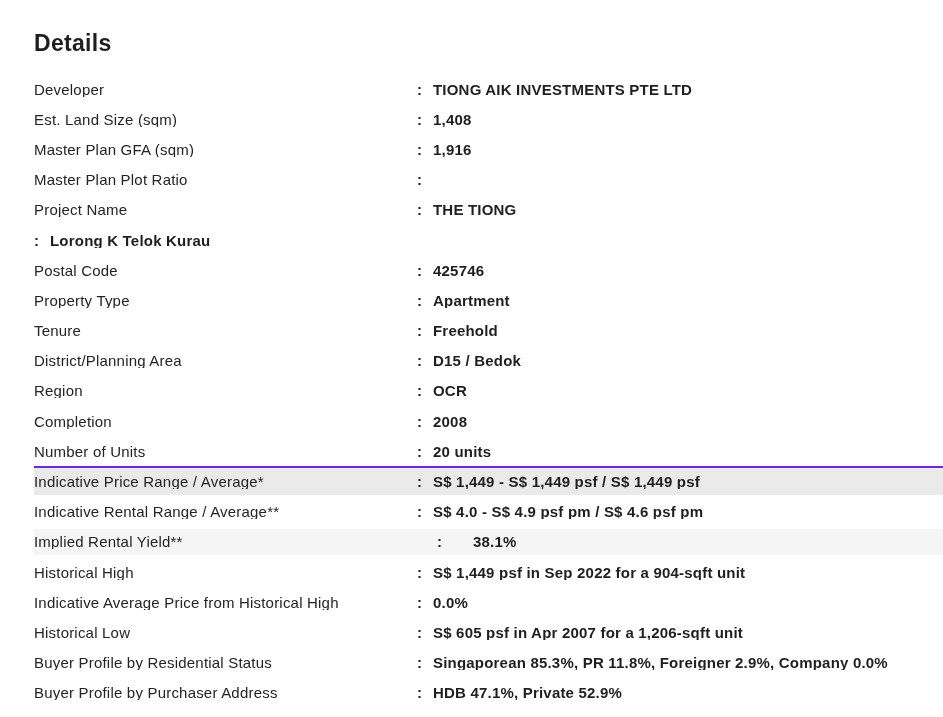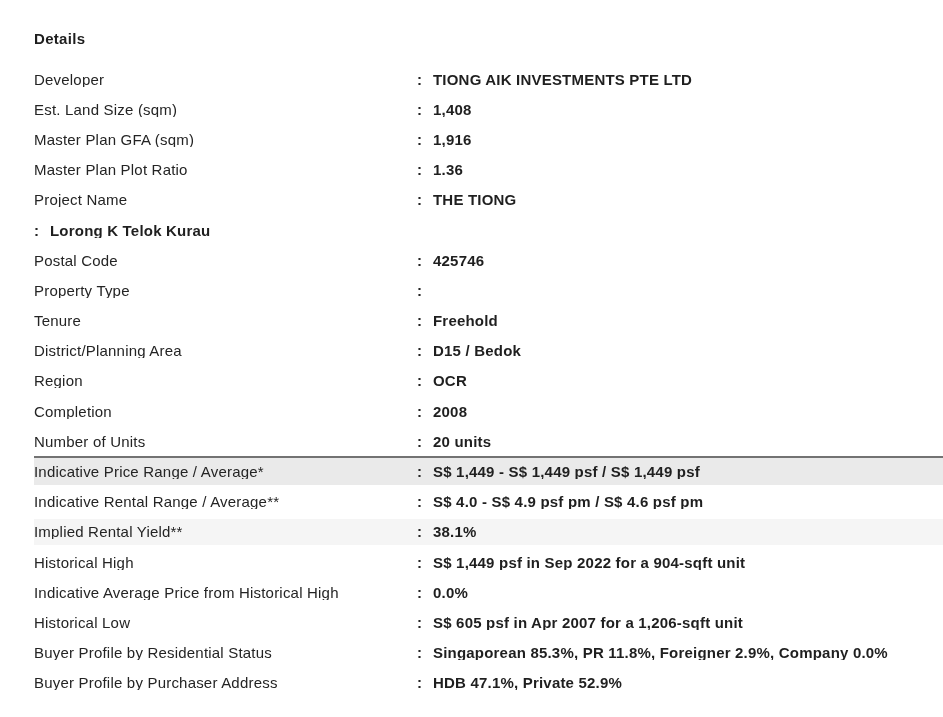--- a/index.html
+++ b/index.html
@@ -8,46 +8,47 @@
     background: #ffffff;
     font-family: "Liberation Sans", "DejaVu Sans", sans-serif;
     color: #222222;
     overflow: hidden;
   }
   .page {
     width: 943px; height: 717px;
     padding: 30px 0 0 34px;
   }
   .section-title {
-    font-size: 15px;
+    font-size: 23px;
     font-weight: 700;
     letter-spacing: 0.3px;
     color: #1e1e1e;
     margin-bottom: 17px;
   }
   .details-table {
     width: 909px; 
   }
   .detail-row {
     display: flex;
     align-items: center;
     height: 30.2px;
     font-size: 15px;
     line-height: 1;
     white-space: nowrap;
   }
   .detail-row.hl-strong {
     background: #eaeaea;
-    border-top: 2px solid #737373;
+    border-top: 2px solid #6d28d9;
     border-bottom: 2px solid #ffffff;
   }
   .detail-row.hl-light {
     background: #f5f5f5;
     border-top: 2px solid #ffffff;
     border-bottom: 2px solid #ffffff;
+    gap: 20px;
   }
   .detail-label {
     flex: 0 0 383px;
     font-weight: 400;
     letter-spacing: 0.2px;
     color: #242424;
     overflow: hidden;
   }
   .detail-colon {
     flex: 0 0 16px;
@@ -83,21 +84,20 @@
 
   <div class="detail-row">
     <span class="detail-label">Master Plan GFA (sqm)</span>
     <span class="detail-colon">:</span>
     <span class="detail-value">1,916</span>
   </div>
 
   <div class="detail-row">
     <span class="detail-label">Master Plan Plot Ratio</span>
     <span class="detail-colon">:</span>
-    <span class="detail-value">1.36</span>
   </div>
 
   <div class="detail-row">
     <span class="detail-label">Project Name</span>
     <span class="detail-colon">:</span>
     <span class="detail-value">THE TIONG</span>
   </div>
 
   <div class="detail-row">
     <span class="detail-colon">:</span>
@@ -106,20 +106,21 @@
 
   <div class="detail-row">
     <span class="detail-label">Postal Code</span>
     <span class="detail-colon">:</span>
     <span class="detail-value">425746</span>
   </div>
 
   <div class="detail-row">
     <span class="detail-label">Property Type</span>
     <span class="detail-colon">:</span>
+    <span class="detail-value">Apartment</span>
   </div>
 
   <div class="detail-row">
     <span class="detail-label">Tenure</span>
     <span class="detail-colon">:</span>
     <span class="detail-value">Freehold</span>
   </div>
 
   <div class="detail-row">
     <span class="detail-label">District/Planning Area</span>

